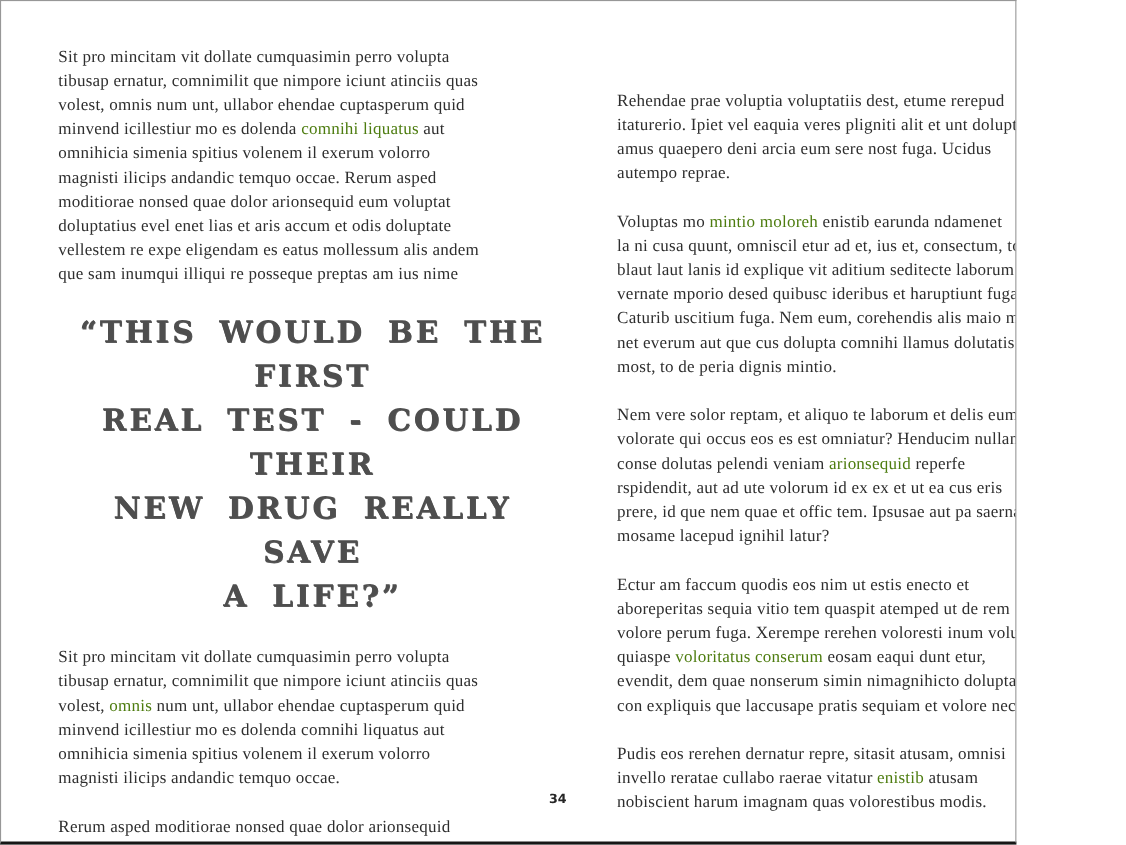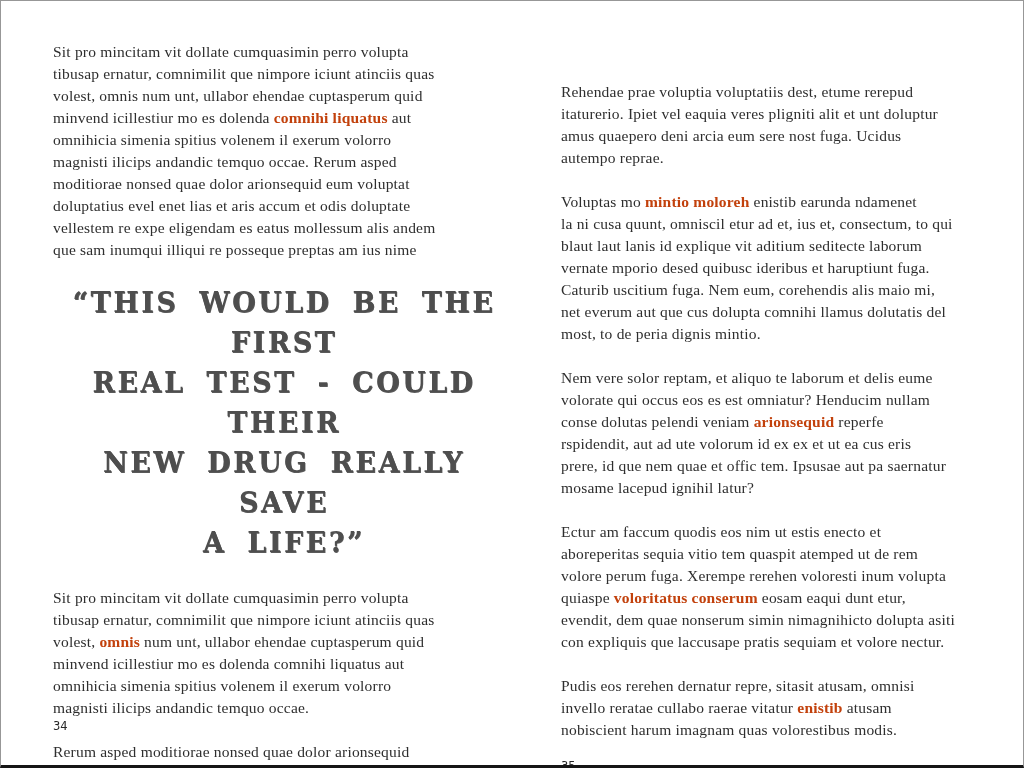--- a/index.html
+++ b/index.html
@@ -1,19 +1,19 @@
 <!DOCTYPE html>
 <html><head>
 <meta charset="utf-8">
 <style>
   * { margin: 0; padding: 0; box-sizing: border-box; }
   html, body { background: #ffffff; }
   .frame {
     position: relative;
-    width: 1024px;
+    width: 924px;
     height: 768px;
     background: #ffffff;
     border: 1px solid #979797;
     border-bottom: 3px solid #161616;
     overflow: hidden;
     font-family: "Liberation Serif", "DejaVu Serif", serif;
     color: #2e2e2e;
   }
   .page {
     position: absolute;
@@ -24,43 +24,43 @@
   .page-left  { left: 52px; }
   .page-right { left: 560px; margin-top: 40px; }
   .para {
     white-space: pre-line;
     font-size: 15.5px;
     line-height: 22px;
     letter-spacing: 0.2px;
     color: #2e2e2e;
     margin-bottom: 22px;
   }
-  .para b { font-weight: bold; color: #c2410c; }
+  .para b { font-weight: normal; color: #4d7c0f; }
   .headline {
     white-space: pre-line;
     text-align: center;
     font-family: "DejaVu Serif", serif;
     font-weight: bold;
     font-size: 27px;
     line-height: 40px;
     letter-spacing: 2.5px;
     word-spacing: 9px;
     color: #4e4e4e;
     margin: 14px 0 24px 0;
     text-shadow: 0.6px 0.6px 0 #5a5a5a;
   }
   .page-number {
     position: absolute;
     bottom: 8px;
     left: 0;
     width: 100%;
-    text-align: left;
+    text-align: right;
     font-family: "DejaVu Sans", sans-serif;
     font-size: 11.5px;
-    font-weight: normal;
+    font-weight: bold;
     color: #262626;
   }
 </style>
 </head>
 <body>
 
 <div class="frame">
 
   <section class="page page-left">
 

